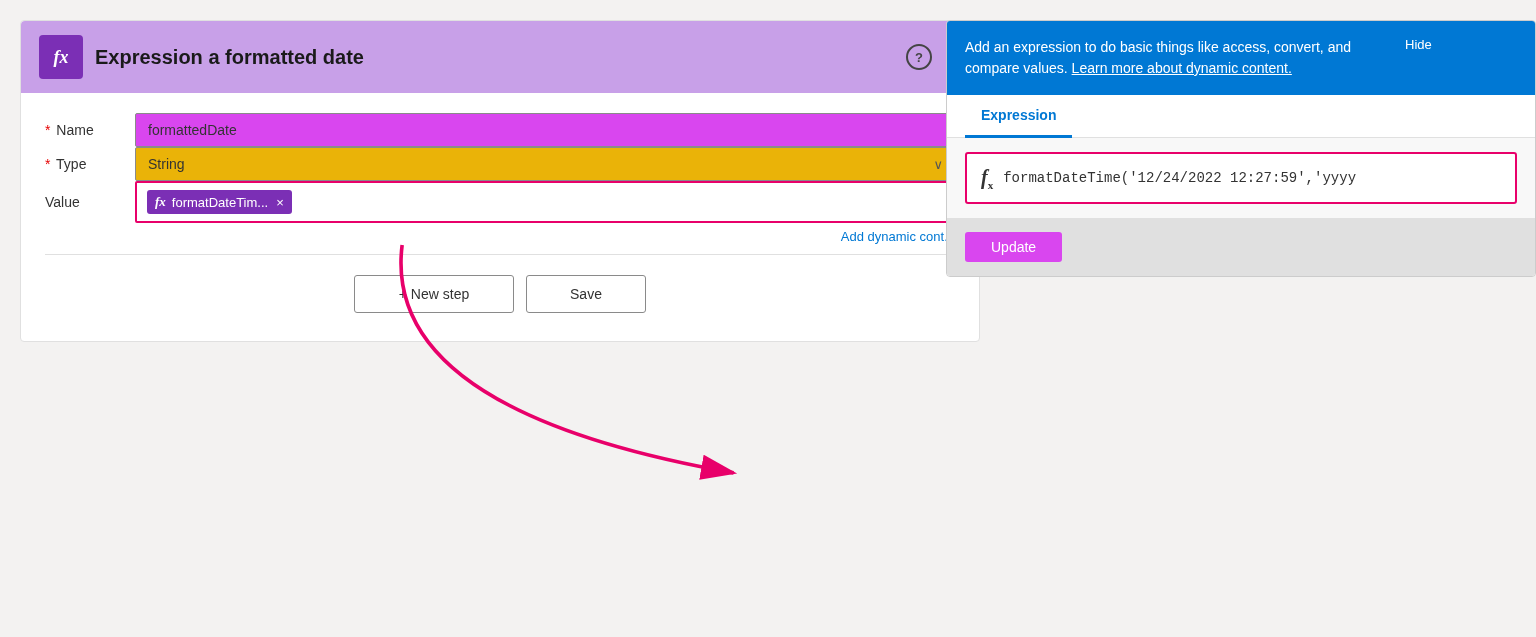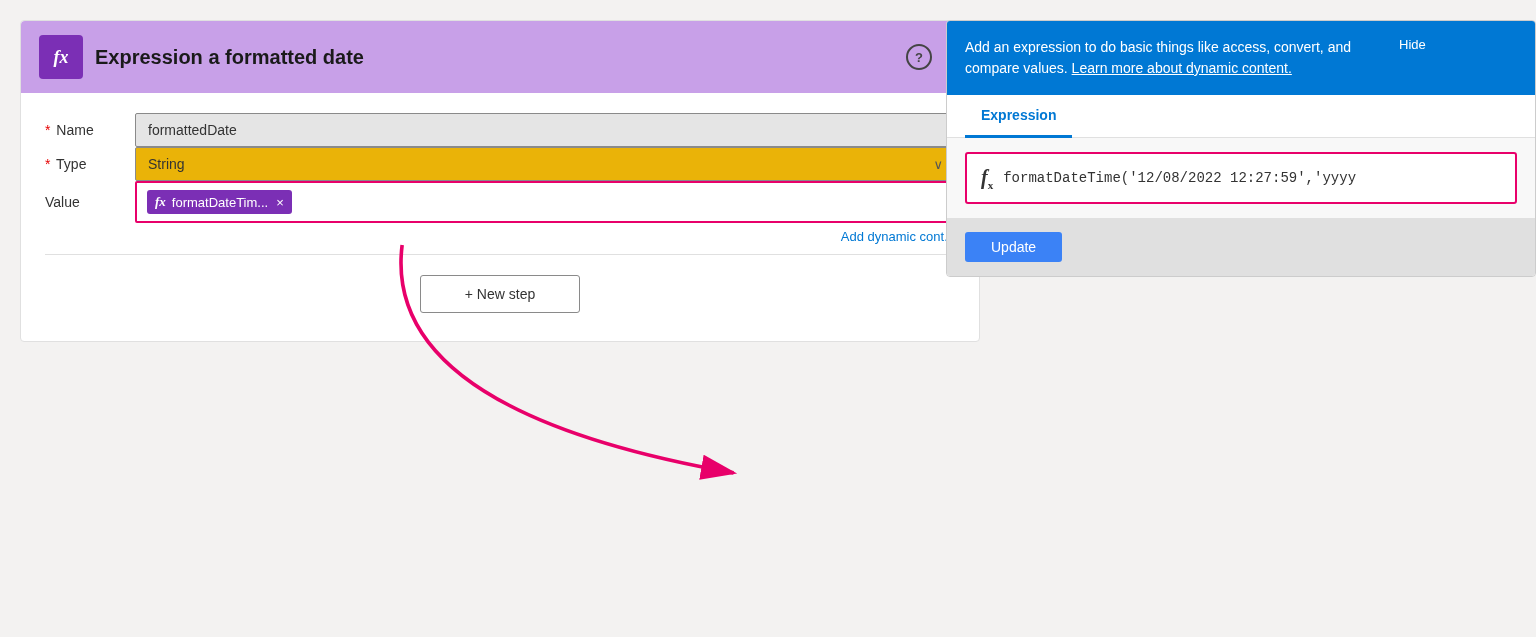--- a/index.html
+++ b/index.html
@@ -87,21 +87,21 @@
       margin-right: 2px;
     }
     .form-input {
       flex: 1;
       border: 1px solid #8a8a8a;
       border-radius: 2px;
       padding: 8px 12px;
       font-size: 14px;
       color: #333;
       outline: none;
-      background: #e5e5e5;
+      background: #d946ef;
     }
 
     
     .type-select-wrap {
       flex: 1;
       position: relative;
     }
     .type-select {
       width: 100%;
       border: 1px solid #8a8a8a;
@@ -244,21 +244,21 @@
     }
     .panel-blue-text a {
       color: #fff;
       text-decoration: underline;
     }
     .panel-hide-link {
       color: #fff;
       font-size: 13px;
       cursor: pointer;
       white-space: nowrap;
-      margin-left: 4px;
+      margin-left: 10px;
     }
 
     
     .panel-tabs {
       display: flex;
       border-bottom: 1px solid #e0e0e0;
       padding: 0 18px;
       background: #fff;
     }
     .panel-tab {
@@ -304,21 +304,21 @@
       font-family: 'Courier New', monospace;
       white-space: nowrap;
     }
 
     
     .panel-footer {
       padding: 14px 18px;
       background: #e0e0e0;
     }
     .btn-update {
-      background: #3b82f6;
+      background: #d946ef;
       color: #fff;
       border: none;
       border-radius: 3px;
       padding: 7px 26px;
       font-size: 14px;
       cursor: pointer;
     }
   </style>
 </head>
 <body>
@@ -379,20 +379,21 @@
     </div>
 
     <div class="add-dynamic-row">
       <a class="add-dynamic-link">Add dynamic cont...</a>
     </div>
 
     <hr class="card-divider">
 
     <div class="action-buttons">
       <button class="btn-new-step">+ New step</button>
+      <button class="btn-save">Save</button>
     </div>
   </div>
 </div>
 
 <svg class="arrow-overlay" viewBox="0 0 560 320" style="position:absolute;top:220px;left:340px;width:580px;height:340px;pointer-events:none;">
   <defs>
     <marker id="arrowhead" markerWidth="10" markerHeight="7" refX="9" refY="3.5" orient="auto">
       <polygon points="0 0, 10 3.5, 0 7" fill="#e8006a"></polygon>
     </marker>
   </defs>
@@ -413,20 +414,20 @@
     <div class="panel-tab active">
       <span>Expression</span>
     </div>
   </div>
 
   <div class="expression-area">
     <div class="expr-input-row">
       <span class="expr-fx-icon">
         <em>f</em><sub style="font-style:normal;font-size:11px;">x</sub>
       </span>
-      <span class="expr-text">formatDateTime('12/08/2022 12:27:59','yyyy</span>
+      <span class="expr-text">formatDateTime('12/24/2022 12:27:59','yyyy</span>
     </div>
   </div>
 
   <div class="panel-footer">
     <button class="btn-update">Update</button>
   </div>
 </div>
 
 </body></html>

